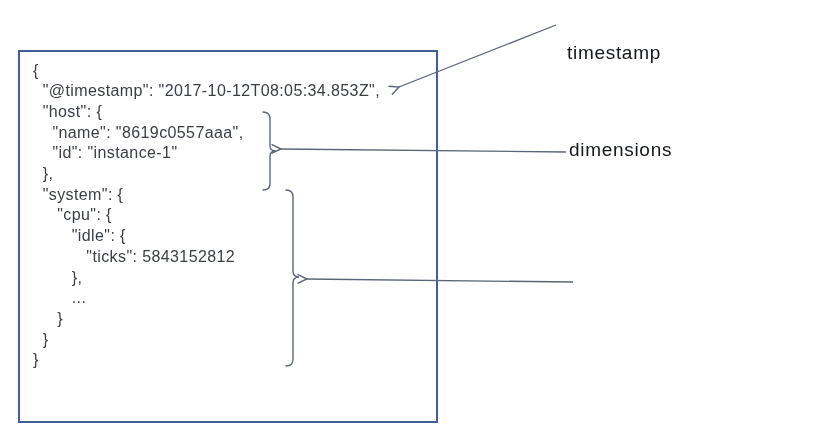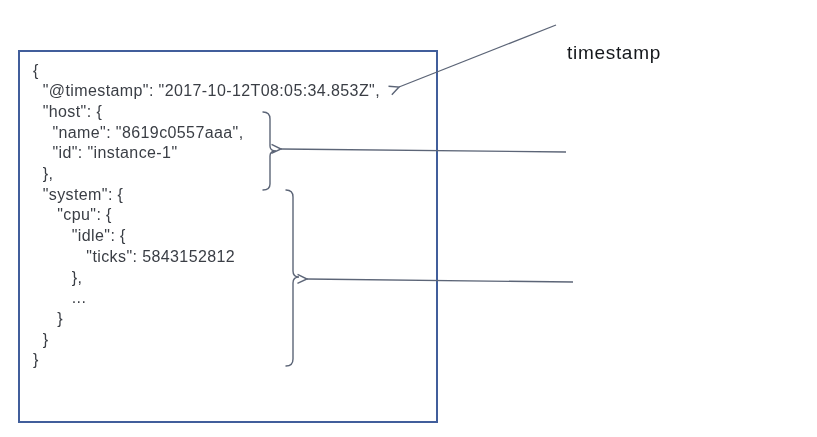--- a/index.html
+++ b/index.html
@@ -87,15 +87,16 @@
 
     <path d="M556,25 L399,87" fill="none" stroke="#5c6577" stroke-width="1.3" marker-end="url(#ah)"></path>
 
     <path d="M566,152 L281,149" fill="none" stroke="#5c6577" stroke-width="1.3" marker-end="url(#ah)"></path>
 
     <path d="M573,282 L307,279" fill="none" stroke="#5c6577" stroke-width="1.3" marker-end="url(#ah)"></path>
   </svg>
 
   <span id="label-timestamp" class="callout-label">timestamp</span>
 
+  <span id="label-dimensions" class="callout-label">dimensions</span>
 
 
 </div>
 
 </body></html>

